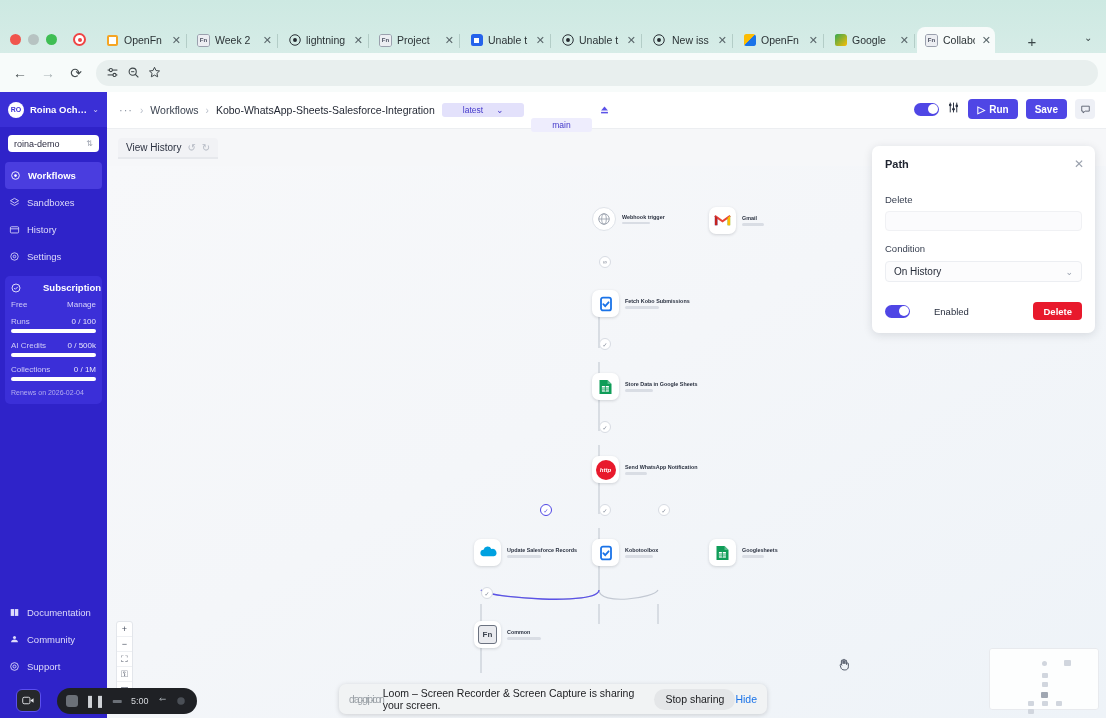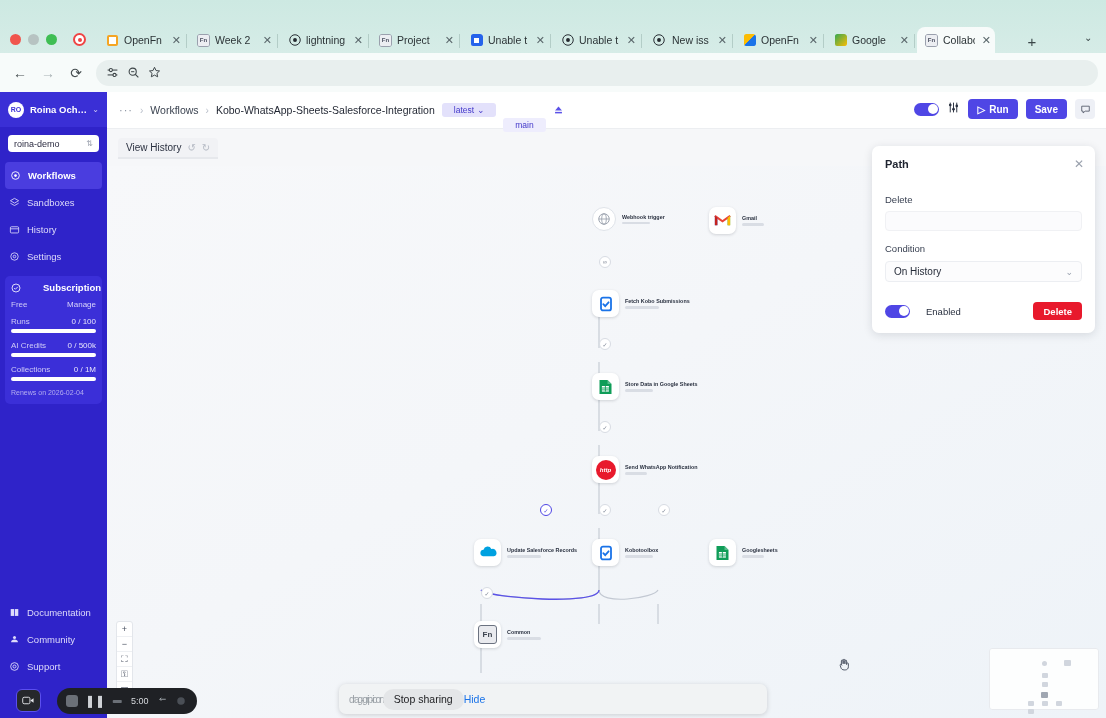--- a/index.html
+++ b/index.html
@@ -141,21 +141,21 @@
   #breadcrumb-bar {
     height: 37px; background: #ffffff; display:flex; align-items:center; gap:7px;
     padding: 0 12px; border-bottom: 1px solid #eceef1; position: relative;
   }
   .bc-dots { color:#8b93a1; font-size:11px; letter-spacing:1px;}
   .bc-sep { color:#b9bfca; font-size:10px; }
   .bc-link { font-size: 10.5px; color: #3c4451; }
   .bc-current { font-size: 10.5px; color: #1f2430; }
   .bc-badge {
     font-size: 8.5px; background:#e3e1fb; color:#4338ca; border-radius: 3px;
-    padding: 2px 12px; display:flex; align-items:flex-start; gap:3px;
+    padding: 2px 21px; display:flex; align-items:flex-start; gap:13px;
   }
   .bc-badge.plain { background:#eeedfd;margin-top:30px; }
   #bc-workflow-icon { width:11px;height:11px; }
 
   .hdr-right { position:absolute; right: 11px; top: 7px; display:flex; align-items:center; gap: 8px;}
   #hdr-toggle {
     width: 25px; height: 13px; border-radius: 7px; background: #4f46e5; position: relative;
   }
   #hdr-toggle::after {
     content:""; position:absolute; right:1.5px; top:1.5px; width:10px;height:10px;
@@ -233,21 +233,21 @@
   .pp-label { font-size: 9.5px; color:#394152; margin-top: 24px; }
   #pp-label-input {
     margin-top: 6px; height: 20px; background:#fbfbfd; border:1px solid #f0f1f4; border-radius: 4px;
     width: 100%;
   }
   #pp-condition-select {
     margin-top: 7px; height: 21px; background:#fcfcfd; border:1px solid #eceef2; border-radius: 4px;
     display:flex; align-items:center; padding: 0 8px; font-size: 10px; color:#262c39;
   }
   #pp-condition-select .caret { margin-left:auto; color:#98a0ad; font-size: 9px; }
-  #pp-footer { position:absolute; left: 13px; right: 13px; bottom: 13px; display:flex; align-items:center; gap:16px;}
+  #pp-footer { position:absolute; left: 13px; right: 13px; bottom: 13px; display:flex; align-items:center; gap:24px;}
   #pp-toggle { width: 25px; height: 13px; border-radius: 7px; background:#4f46e5; position:relative; flex:0 0 25px;}
   #pp-toggle::after { content:""; position:absolute; right:1.5px; top:1.5px; width:10px;height:10px;border-radius:50%;background:#fff;}
   #pp-enabled-label { font-size: 9.5px; color:#2a3140; }
   #pp-delete { margin-left:auto; background:#e8192c; color:#fff; font-size:9.5px; font-weight:bold;
     height: 18px; border-radius:4px; padding: 0 10px; display:flex;align-items:center; border:none;}
 
   
   #share-bar {
     position: absolute; left: 339px; bottom: 4px; width: 428px; height: 30px;
     background:#f1f3f4; border-radius: 7px; box-shadow: 0 1px 5px rgba(0,0,0,0.16);
@@ -770,20 +770,21 @@
         <div id="pp-toggle"></div>
         <span id="pp-enabled-label">Enabled</span>
         <button id="pp-delete">Delete</button>
       </div>
     </div>
   </div>
 </div>
 
 <div id="share-bar">
   <span id="share-grip">drag-grip-icon</span>
+  <span id="share-text">Loom – Screen Recorder &amp; Screen Capture is sharing your screen.</span>
   <button id="share-stop">Stop sharing</button>
   <span id="share-hide">Hide</span>
 </div>
 
 <div id="loom-cam">
   <svg width="13" height="11" viewBox="0 0 18 13">
     <rect x="1" y="2" width="10" height="9" rx="2" fill="none" stroke="#e4e6ea" stroke-width="1.3"></rect>
     <path d="M12 6l4-2.6v6.2L12 7z" fill="#e4e6ea"></path>
   </svg>
 </div>

